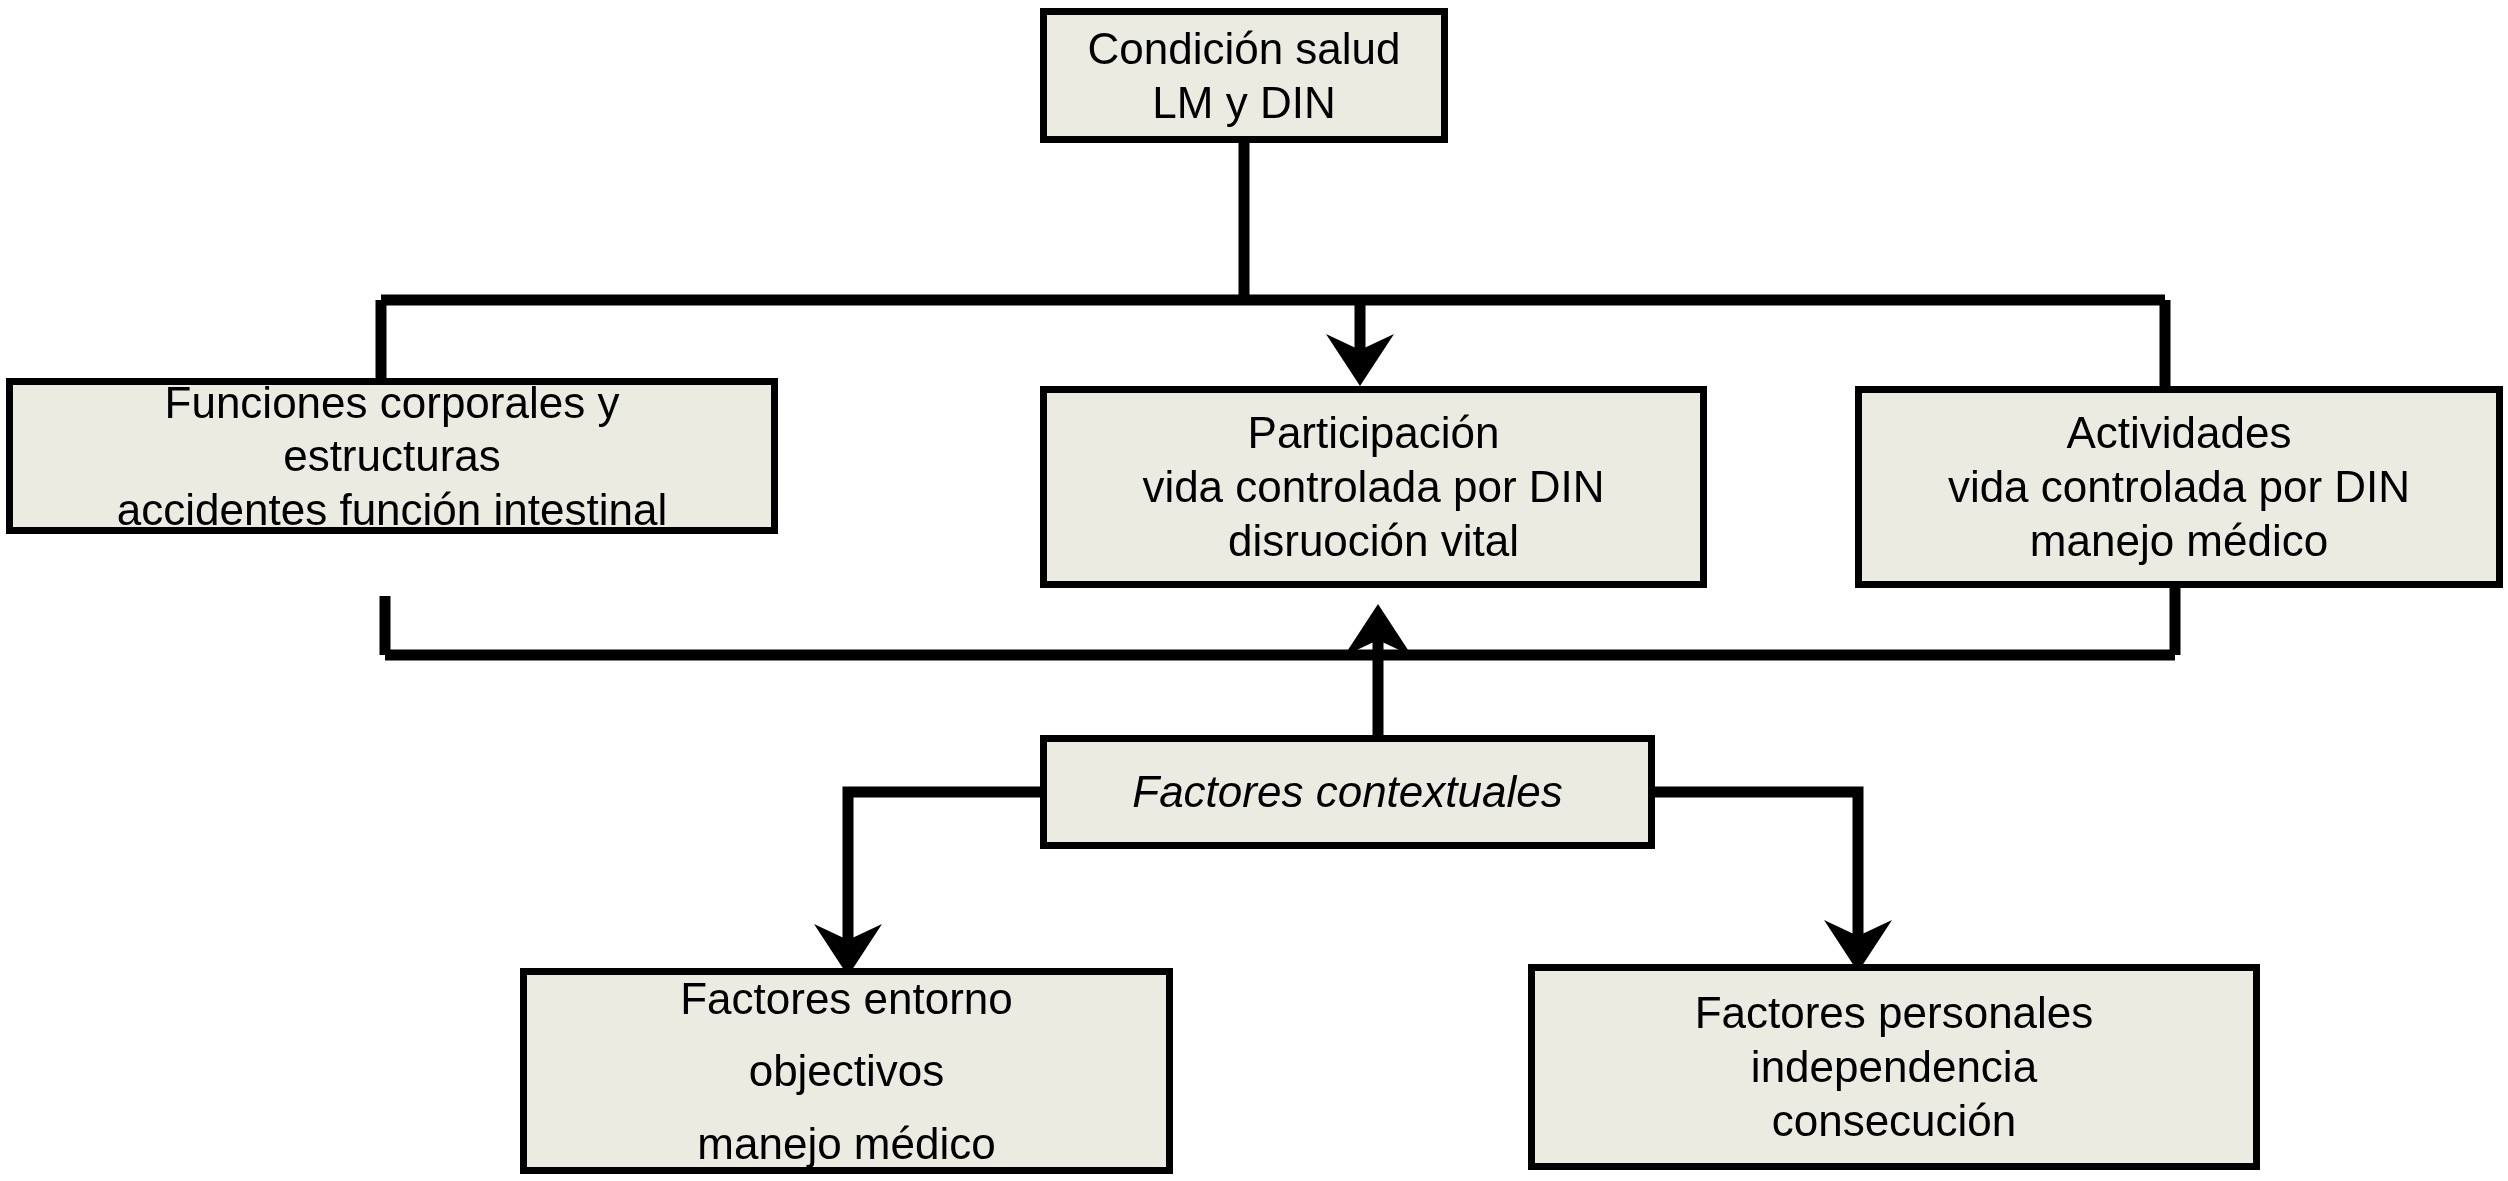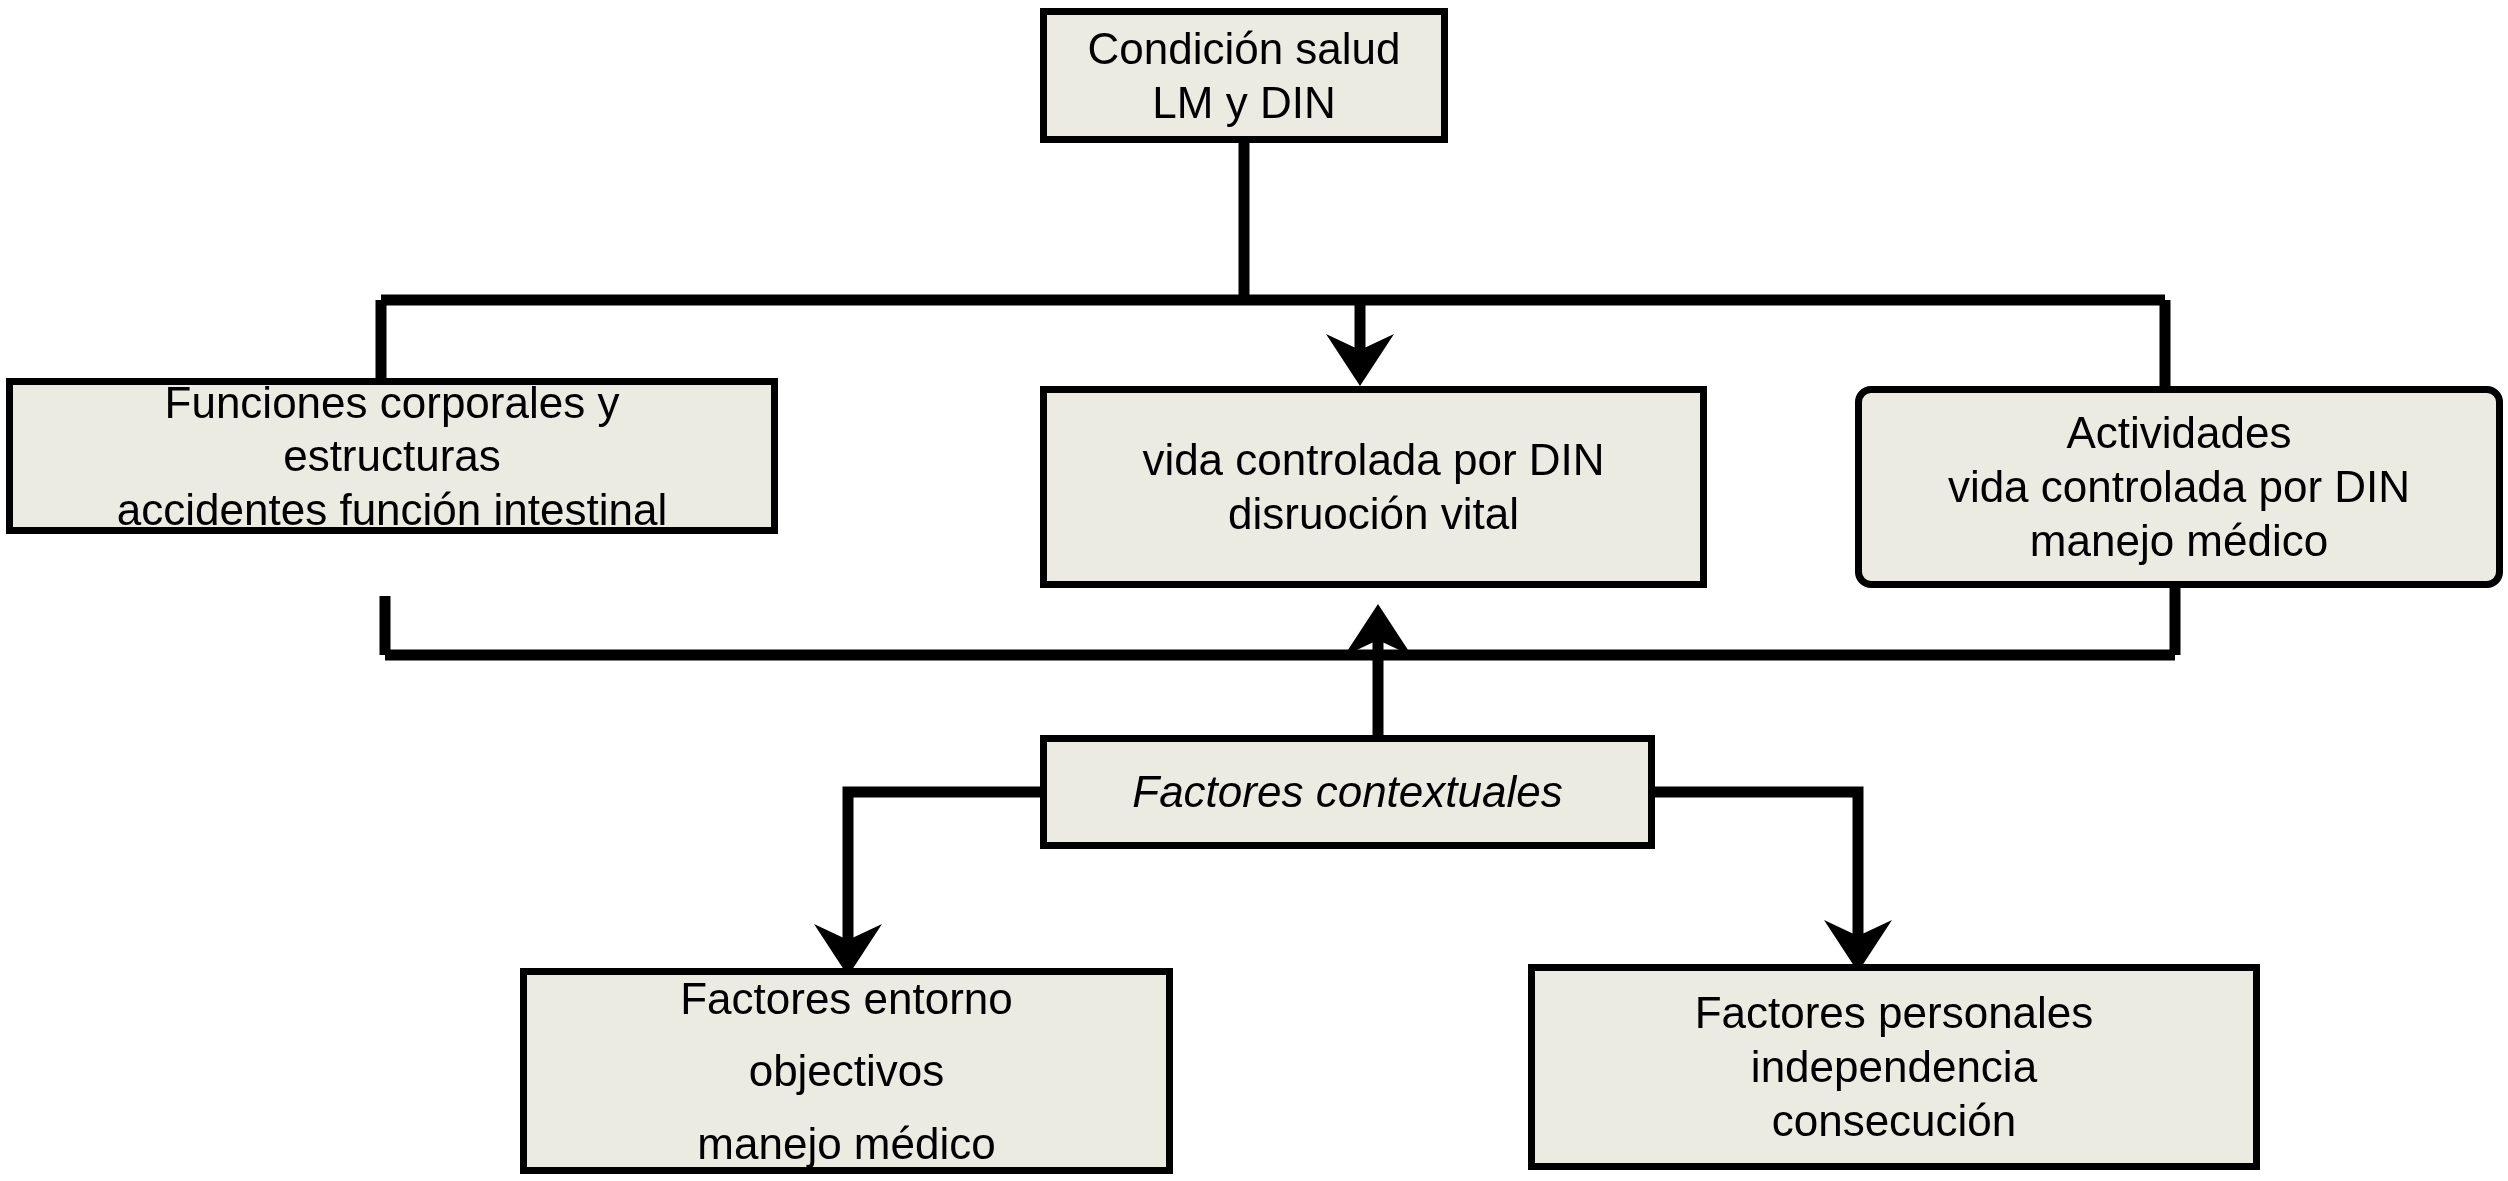--- a/index.html
+++ b/index.html
@@ -47,21 +47,21 @@
     white-space: nowrap;
   }
   .node.italic {
     font-style: italic;
   }
 
   
   #node-health      { left: 1040px; top: 8px;    width: 408px;  height: 135px; }
   #node-body        { left: 6px;    top: 378px;  width: 772px;  height: 156px; }
   #node-part        { left: 1040px; top: 386px;  width: 667px;  height: 202px; }
-  #node-act         { left: 1855px; top: 386px;  width: 648px;  height: 202px; border-radius: 16px; }
+  #node-act         { left: 1855px; top: 386px;  width: 648px;  height: 202px; }
   #node-context     { left: 1040px; top: 735px;  width: 615px;  height: 114px; }
   #node-env         { left: 520px;  top: 968px;  width: 653px;  height: 206px; gap: 19px; }
   #node-personal    { left: 1528px; top: 964px;  width: 732px;  height: 206px; }
 </style>
 </head>
 <body>
 
 <div id="canvas">
 
   <svg id="connectors" viewBox="0 0 2508 1181" width="2508" height="1181" xmlns="http://www.w3.org/2000/svg">
@@ -101,20 +101,21 @@
     <span class="line">LM y DIN</span>
   </div>
 
   <div class="node" id="node-body">
     <span class="line">Funciones corporales y</span>
     <span class="line">estructuras</span>
     <span class="line">accidentes función intestinal</span>
   </div>
 
   <div class="node" id="node-part">
+    <span class="line">Participación</span>
     <span class="line">vida controlada por DIN</span>
     <span class="line">disruoción vital</span>
   </div>
 
   <div class="node" id="node-act">
     <span class="line">Actividades</span>
     <span class="line">vida controlada por DIN</span>
     <span class="line">manejo médico</span>
   </div>
 

